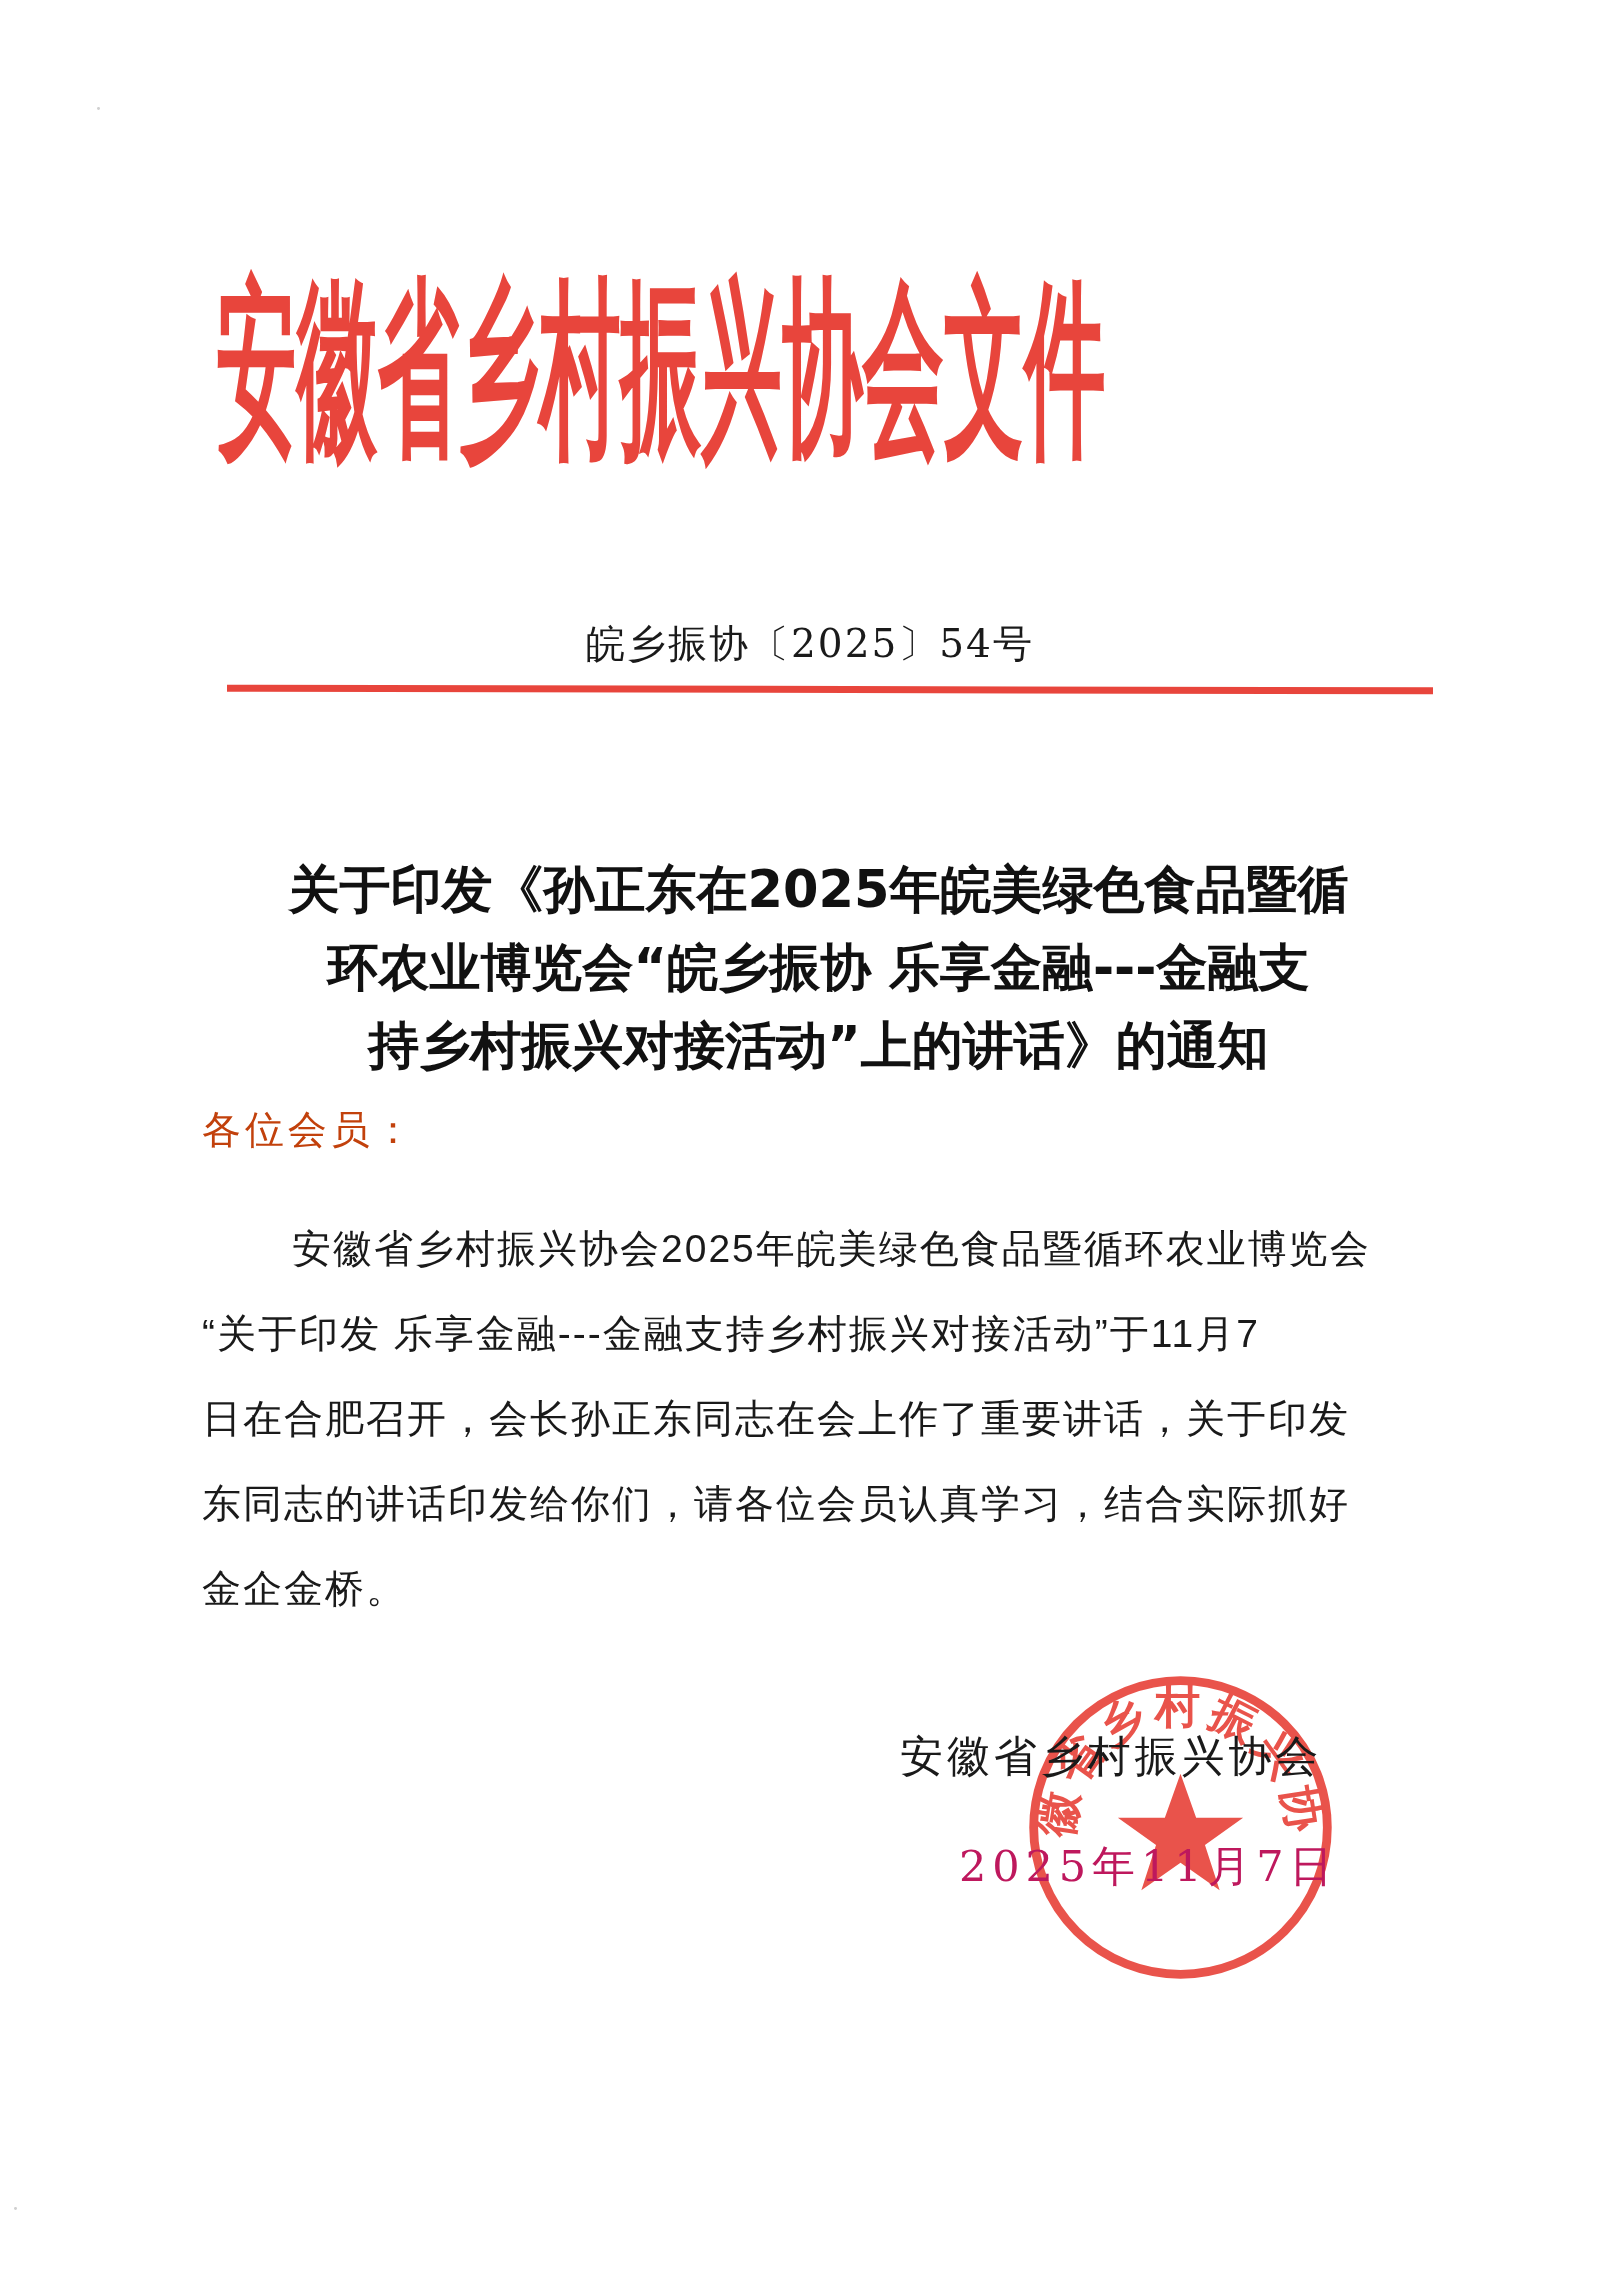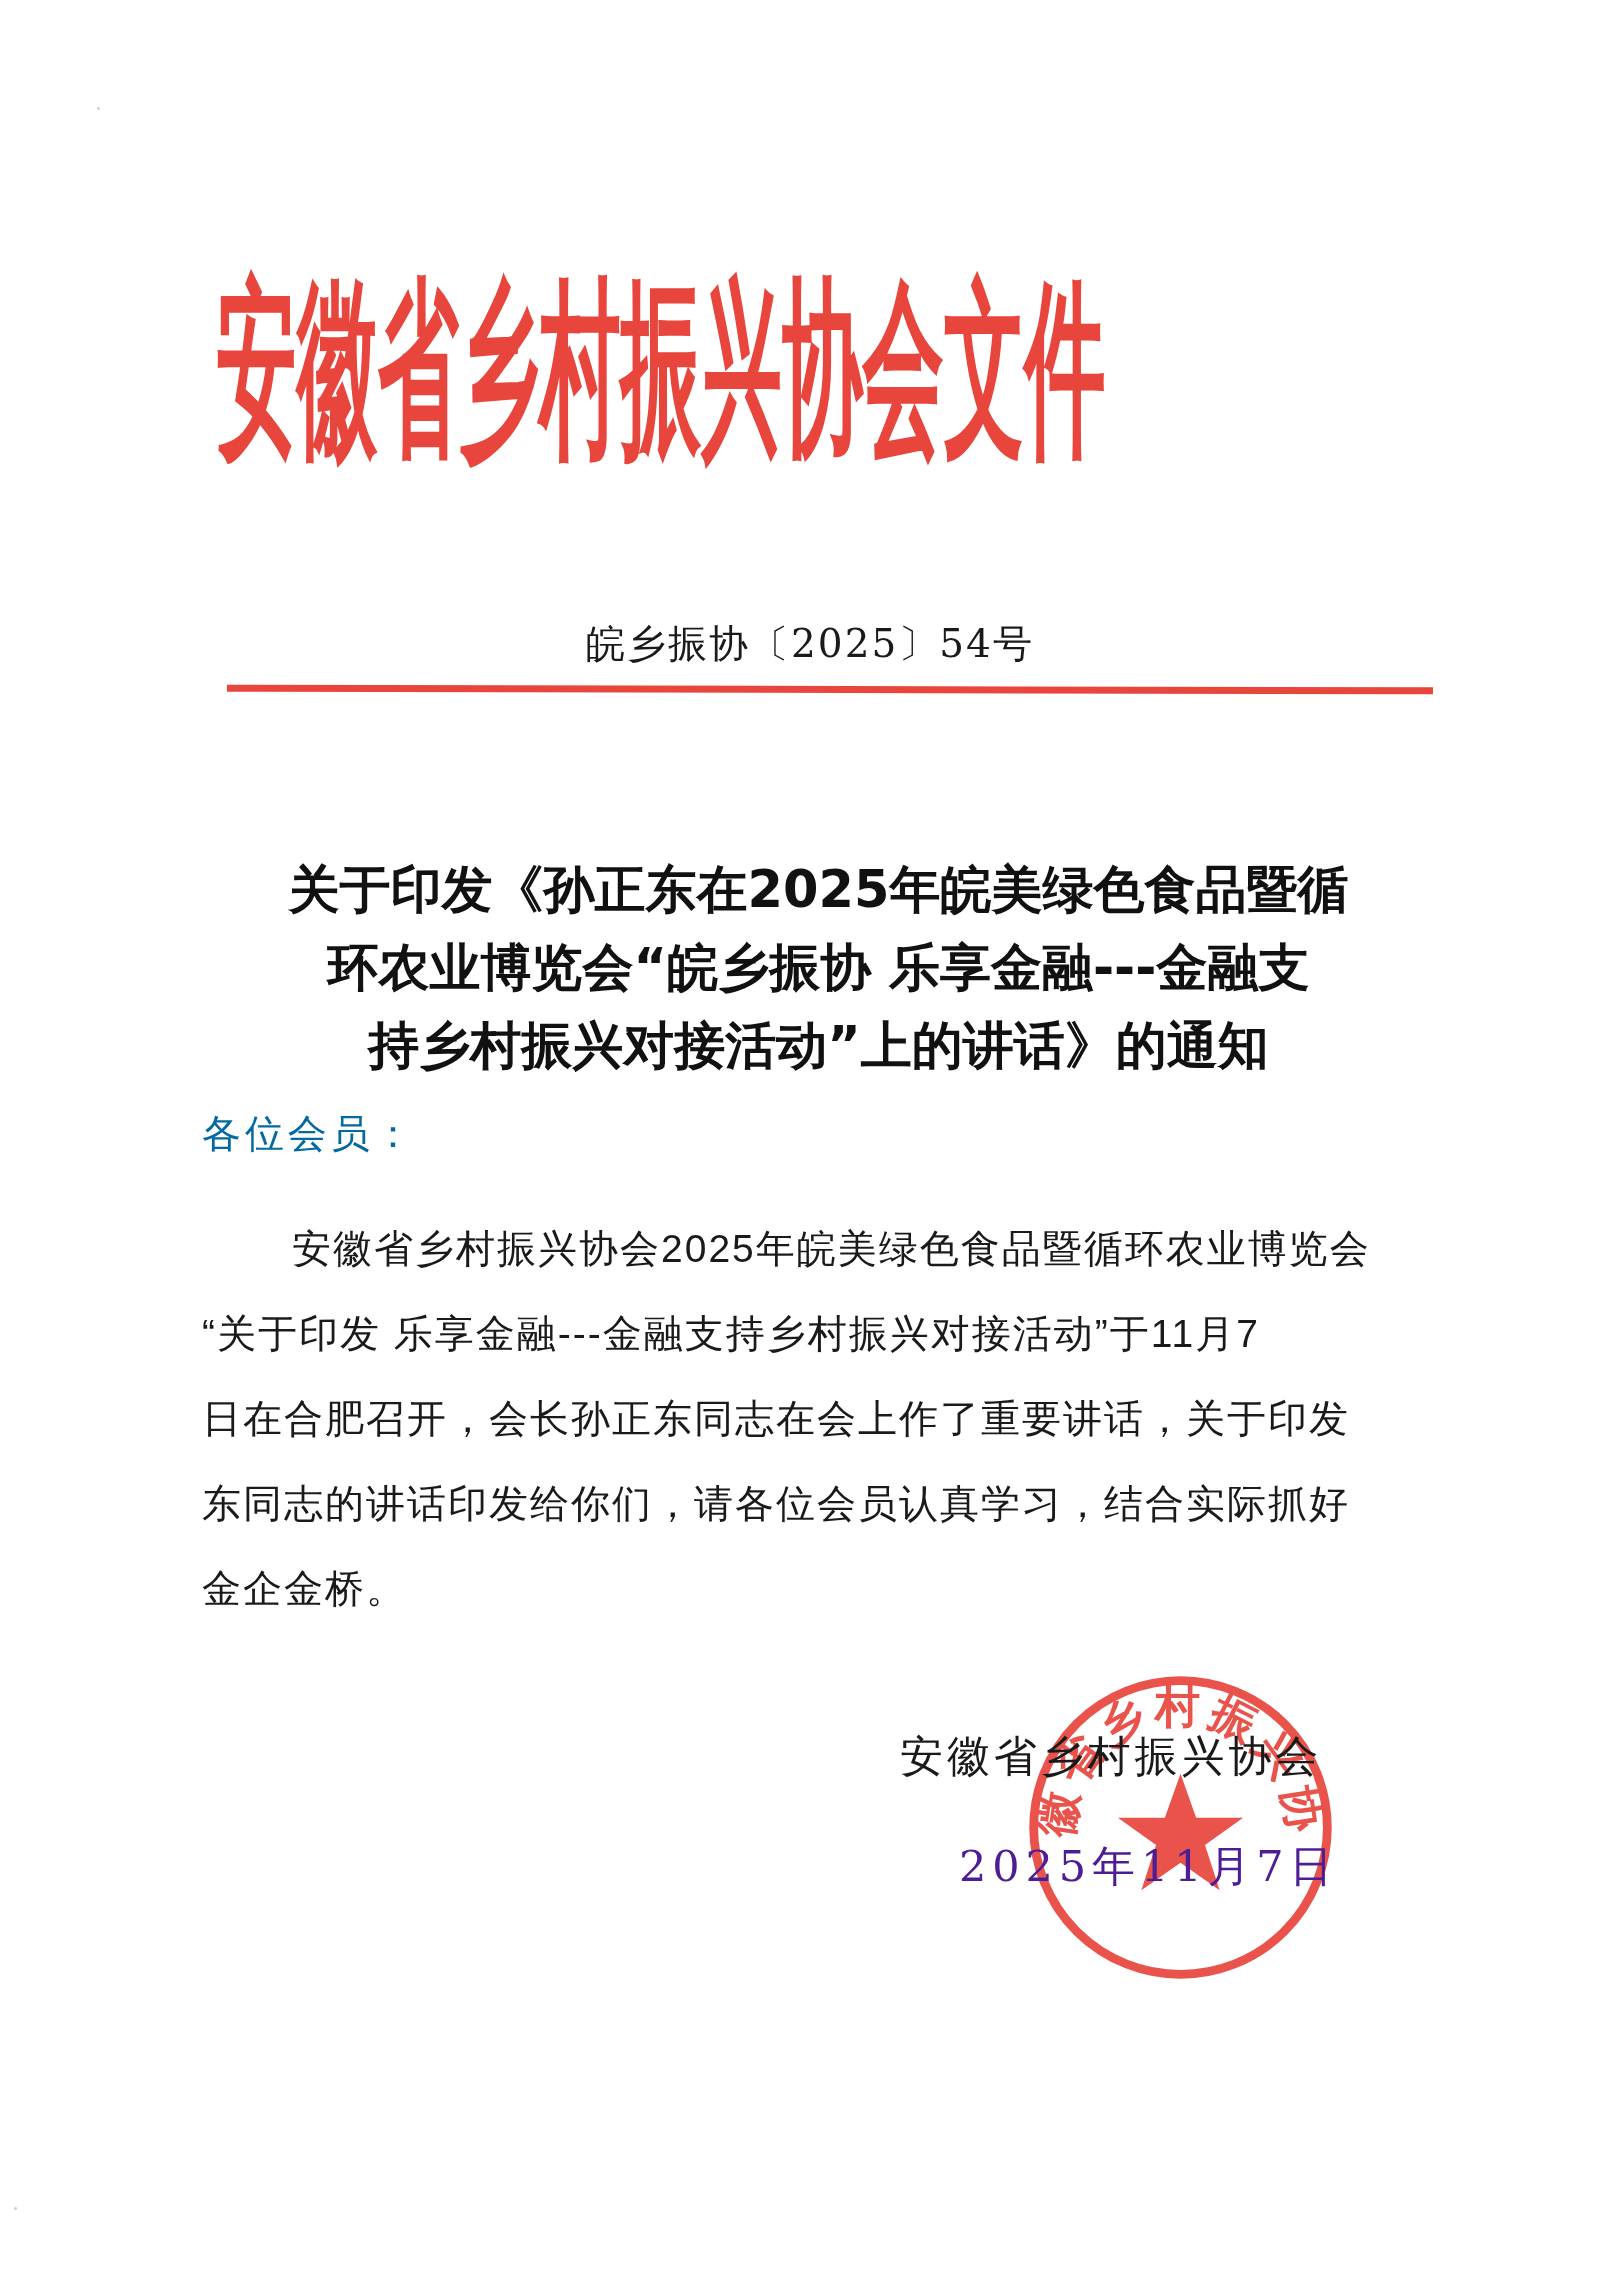--- a/index.html
+++ b/index.html
@@ -78,22 +78,22 @@
     .title-line {
       display: block;
       white-space: nowrap;
     }
     .salutation {
       position: absolute;
       left: 202px;
       top: 1106px;
       font-size: 39px;
       line-height: 55px;
-      color: #0369a1;
-      font-family: Liberation Serif, serif;
+      color: #c2410c;
+      font-family: Liberation Mono, monospace;
       letter-spacing: 3.9px;
     }
     .body-para {
       position: absolute;
       left: 202px;
       top: 1206px;
       width: 1235px;
       font-family: Liberation Sans, sans-serif;
       font-size: 39px;
       line-height: 85px;
@@ -119,21 +119,21 @@
       z-index: 3;
       white-space: nowrap;
     }
     .sign-date {
       position: absolute;
       left: 959px;
       top: 1837px;
       font-family: "DejaVu Serif", "Liberation Serif", serif;
       font-size: 43px;
       line-height: 59px;
-      color: #4c1d95;
+      color: #be185d;
       letter-spacing: 5.9px;
       z-index: 3;
       white-space: nowrap;
     }
     .stamp {
       position: absolute;
       left: 1019px;
       top: 1666px;
       width: 323px;
       height: 323px;

